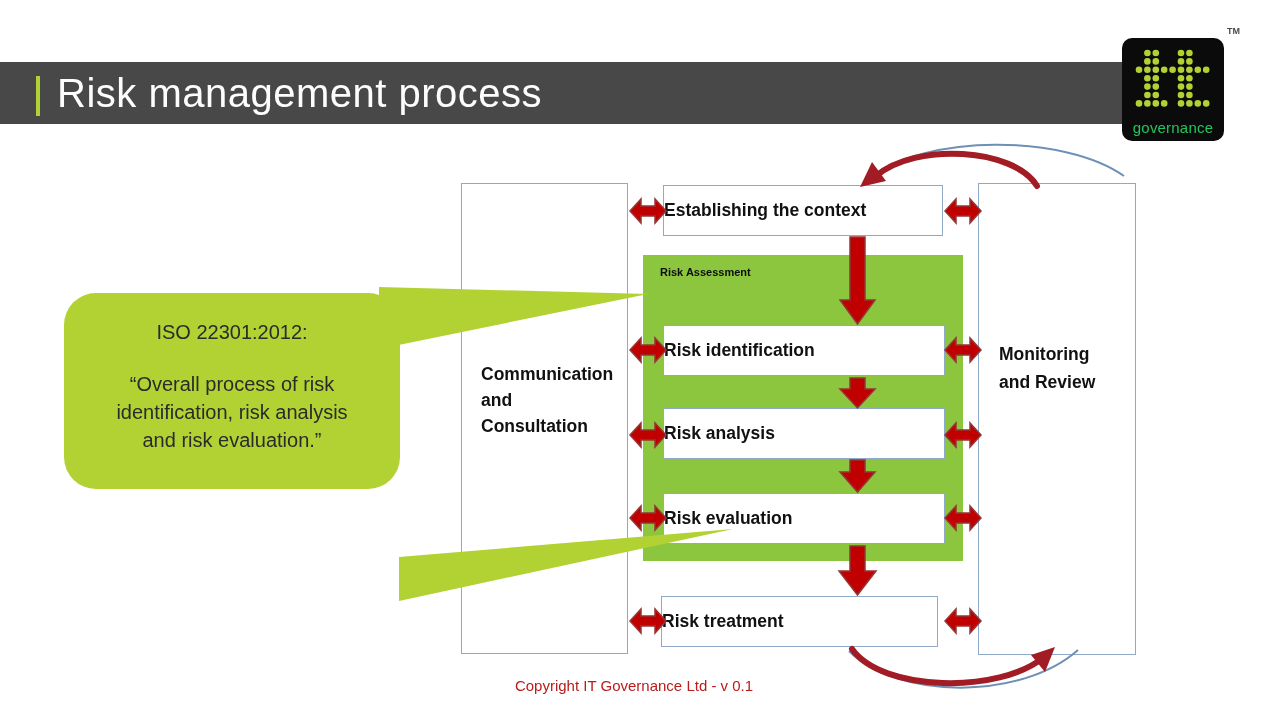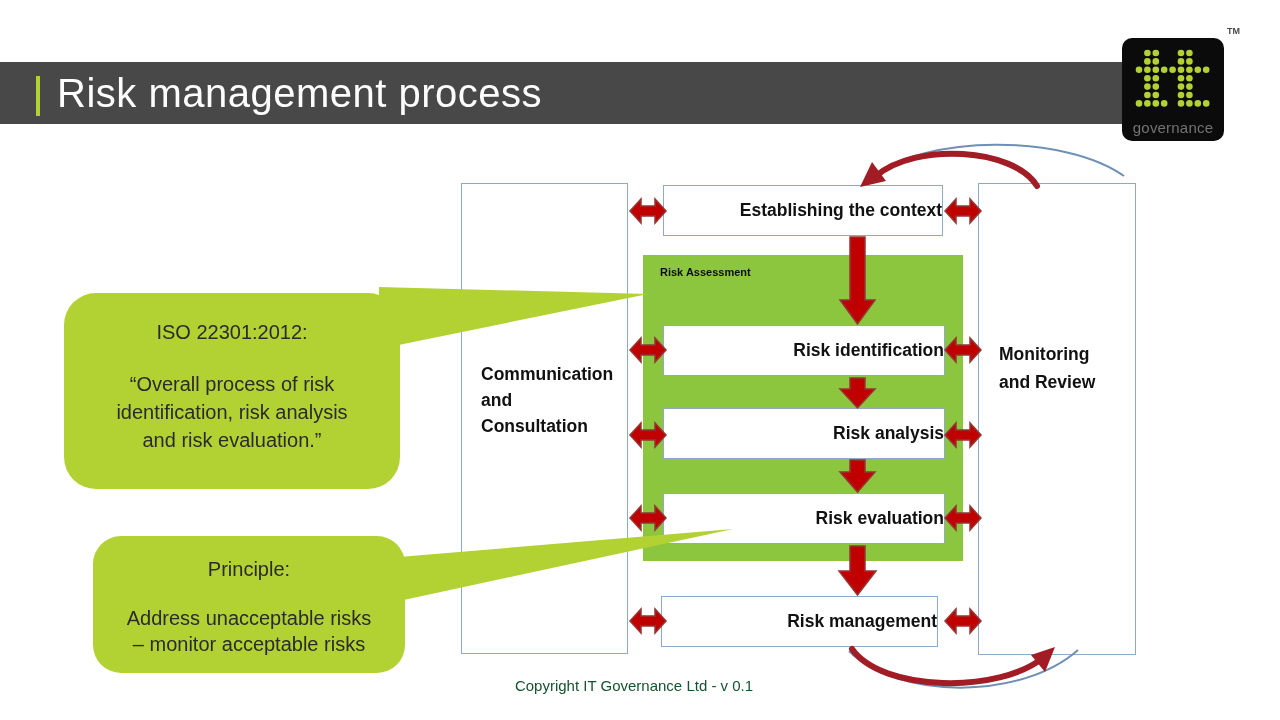--- a/index.html
+++ b/index.html
@@ -18,26 +18,26 @@
   .slide{position:relative;width:1280px;height:720px;background:#fff;overflow:hidden;}
 
   
   .topbar{position:absolute;left:0;top:62px;width:1224px;height:62px;background:var(--header-gray);}
   .topbar .accent{position:absolute;left:36px;top:14px;width:4px;height:40px;background:var(--accent-green);}
   .page-title{position:absolute;left:57px;top:0;height:62px;line-height:62px;color:#fdfdfd;font-size:40px;font-weight:400;letter-spacing:0.5px;white-space:nowrap;}
 
   
   .logo{position:absolute;left:1122px;top:38px;width:102px;height:103px;background:#0b0b0b;border-radius:10px;}
   .logo svg{position:absolute;left:0;top:8px;width:102px;height:66px;fill:var(--accent-green);}
-  .logo .word{position:absolute;left:0;bottom:5px;width:100%;text-align:center;color:#737373;font-size:15px;letter-spacing:0.2px;}
+  .logo .word{position:absolute;left:0;bottom:5px;width:100%;text-align:center;color:#22c55e;font-size:15px;letter-spacing:0.2px;}
   .tm{position:absolute;left:1227px;top:26px;font-size:9px;color:#4a4a4a;font-weight:bold;}
 
   
   .sidebox,.pbox{position:absolute;background:#fff;border:1.6px solid var(--border-blue);}
-  .pbox{display:flex;align-items:center;justify-content:flex-end;font-weight:bold;font-size:17.5px;color:#111;z-index:2;}
+  .pbox{display:flex;align-items:center;justify-content:flex-start;font-weight:bold;font-size:17.5px;color:#111;z-index:2;}
   .sidebox{z-index:2;}
   .sidetext{position:absolute;font-weight:bold;font-size:17.5px;color:#111;line-height:26px;z-index:2;}
   .group{position:absolute;left:643px;top:255px;width:320px;height:306px;background:var(--assessment-green);z-index:1;}
   .group-label{position:absolute;left:660px;top:266px;font-weight:bold;font-size:11px;color:#0d0d0d;z-index:2;}
 
   
   .overlay{position:absolute;left:0;top:0;width:1280px;height:720px;z-index:4;pointer-events:none;}
   .dbl{fill:var(--arrow-red);stroke:var(--arrow-outline);stroke-width:1.5;}
   .varrow{fill:var(--arrow-red);stroke:var(--arrow-outline);stroke-width:1.5;}
   .curve-red{fill:none;stroke:var(--curve-red);stroke-width:6;stroke-linecap:round;}
@@ -48,21 +48,21 @@
   
   .callout{position:absolute;background:var(--accent-green);color:#2b2b2b;text-align:center;z-index:6;font-size:20px;}
   .callout .ct{font-size:20px;}
   .callout .cl{line-height:28px;}
   .callout-iso{left:64px;top:253px;width:336px;height:196px;border-radius:32px;padding-top:28px;margin-top:40px;}
   .callout-iso .ct{margin-bottom:26px;}
   .callout-principle{left:93px;top:536px;width:312px;height:137px;border-radius:28px;padding-top:22px;}
   .callout-principle .ct{margin-bottom:24px;}
   .callout-principle .cl{line-height:26px;}
 
-  .copyright{position:absolute;left:0;top:677px;width:1268px;text-align:center;color:#14532d;font-size:15px;}
+  .copyright{position:absolute;left:0;top:677px;width:1268px;text-align:center;color:#b91c1c;font-size:15px;}
 </style>
 </head>
 <body>
 
 <div class="slide">
 
   <div class="topbar">
     <div class="accent"></div>
     <h1 class="page-title">Risk management process</h1>
   </div>
@@ -135,21 +135,21 @@
   <div class="pbox" style="left:663px;top:408px;width:282px;height:51px;">
     <span>Risk analysis</span>
   </div>
   <div class="pbox" style="left:663px;top:325px;width:282px;height:51px;">
     <span>Risk identification</span>
   </div>
   <div class="pbox" style="left:663px;top:493px;width:282px;height:51px;">
     <span>Risk evaluation</span>
   </div>
   <div class="pbox" style="left:661px;top:596px;width:277px;height:51px;">
-    <span>Risk management</span>
+    <span>Risk treatment</span>
   </div>
 
   <svg class="overlay" viewBox="0 0 1280 720">
     <defs>
       <g id="dbl-arrow" class="dbl">
         <polygon points="1,15 12,3 12,10 26,10 26,3 37,15 26,27 26,20 12,20 12,27"></polygon>
       </g>
     </defs>
 
     <use href="#dbl-arrow" x="629" y="196"></use>
@@ -181,21 +181,16 @@
     <polygon class="wedge" points="399,557 733,529 399,601"></polygon>
   </svg>
 
   <div class="callout callout-iso">
     <div class="ct">ISO 22301:2012:</div>
     <div class="cl">“Overall process of risk</div>
     <div class="cl">identification, risk analysis</div>
     <div class="cl">and risk evaluation.”</div>
   </div>
 
-  <div class="callout callout-principle">
-    <div class="ct">Principle:</div>
-    <div class="cl">Address unacceptable risks</div>
-    <div class="cl">– monitor acceptable risks</div>
-  </div>
 
   <div class="copyright">Copyright IT Governance Ltd - v 0.1</div>
 
 </div>
 
 </body></html>

